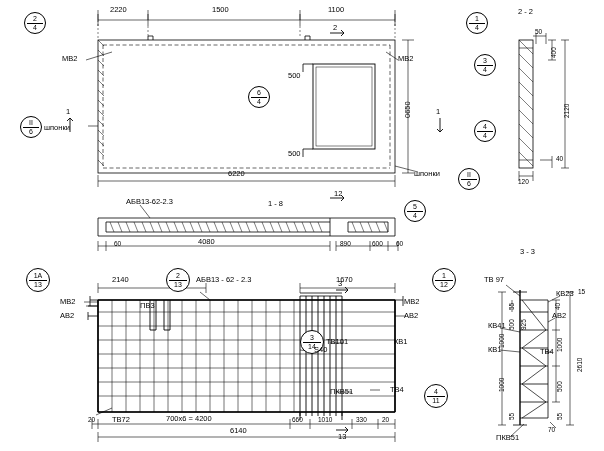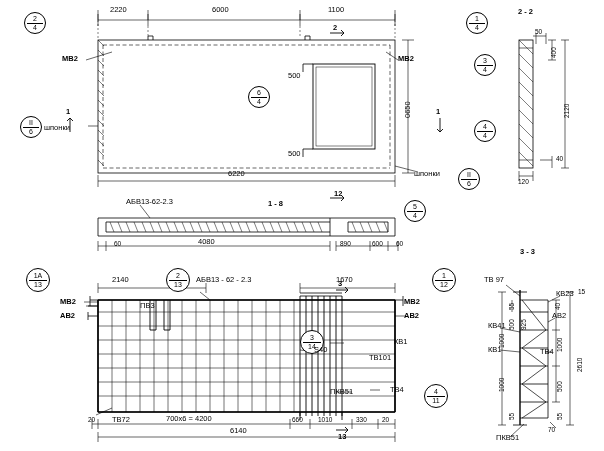--- a/index.html
+++ b/index.html
@@ -2,21 +2,21 @@
 <html><head>
 <meta charset="utf-8">
 <style>
   html,body{margin:0;padding:0;background:#fff;}
   body{width:604px;height:451px;position:relative;overflow:hidden;
        font-family:"Liberation Sans",sans-serif;color:#000;}
   #sheet{position:absolute;left:0;top:0;width:604px;height:451px;}
   svg{position:absolute;left:0;top:0;}
   .lbl{position:absolute;font-size:7.5px;line-height:8px;white-space:nowrap;
        letter-spacing:0px;}
-  .lbl.b{font-weight:bold;}
+  .lbl.b{font-weight:normal;}
   .lbl.sm{font-size:6.5px;}
   .lbl.rot{transform-origin:left top;}
   .cir{position:absolute;border:1px solid #000;border-radius:50%;
        display:flex;flex-direction:column;align-items:center;justify-content:center;
        background:#fff;}
   .cir div{font-size:7px;line-height:7.5px;}
   .cir .hr{width:78%;height:1px;background:#000;margin:0.5px 0;}
 </style>
 </head>
 <body>
@@ -222,21 +222,21 @@
   <div class="hr"></div>
   <div>14</div>
 </div>
 <div class="cir" style="left:424px;top:384px;width:22px;height:22px;">
   <div>4</div>
   <div class="hr"></div>
   <div>11</div>
 </div>
 
 <div class="lbl" style="left:110px;top:6px;">2220</div>
-<div class="lbl" style="left:212px;top:6px;">6000</div>
+<div class="lbl" style="left:212px;top:6px;">1500</div>
 <div class="lbl" style="left:328px;top:6px;">1100</div>
 <div class="lbl b" style="left:62px;top:55px;">МВ2</div>
 <div class="lbl b" style="left:398px;top:55px;">МВ2</div>
 <div class="lbl" style="left:288px;top:72px;">500</div>
 <div class="lbl" style="left:288px;top:150px;">500</div>
 <div class="lbl" style="left:44px;top:124px;">шпонки</div>
 <div class="lbl" style="left:414px;top:170px;">шпонки</div>
 <div class="lbl" style="left:228px;top:170px;">6220</div>
 <div class="lbl rot" style="left:404px;top:118px;transform:rotate(-90deg);">0650</div>
 <div class="lbl b" style="left:66px;top:108px;">1</div>
@@ -261,21 +261,21 @@
 
 <div class="lbl" style="left:112px;top:276px;">2140</div>
 <div class="lbl" style="left:336px;top:276px;">1670</div>
 <div class="lbl" style="left:196px;top:276px;">АБВ13 - 62 - 2.3</div>
 <div class="lbl b" style="left:60px;top:298px;">МВ2</div>
 <div class="lbl b" style="left:60px;top:312px;">АВ2</div>
 <div class="lbl" style="left:140px;top:302px;">ПВ3</div>
 <div class="lbl b" style="left:404px;top:298px;">МВ2</div>
 <div class="lbl b" style="left:404px;top:312px;">АВ2</div>
 <div class="lbl" style="left:314px;top:346px;">S40</div>
-<div class="lbl" style="left:326px;top:354px;margin-left:43px;">ТВ101</div>
+<div class="lbl" style="left:326px;top:338px;">ТВ101</div>
 <div class="lbl" style="left:394px;top:338px;">КВ1</div>
 <div class="lbl" style="left:330px;top:388px;">ПКВ51</div>
 <div class="lbl" style="left:390px;top:386px;">ТВ4</div>
 <div class="lbl" style="left:112px;top:416px;">ТВ72</div>
 <div class="lbl sm" style="left:88px;top:416px;">20</div>
 <div class="lbl" style="left:166px;top:415px;">700х6 = 4200</div>
 <div class="lbl sm" style="left:292px;top:416px;">660</div>
 <div class="lbl sm" style="left:318px;top:416px;">1010</div>
 <div class="lbl sm" style="left:356px;top:416px;">330</div>
 <div class="lbl sm" style="left:382px;top:416px;">20</div>

